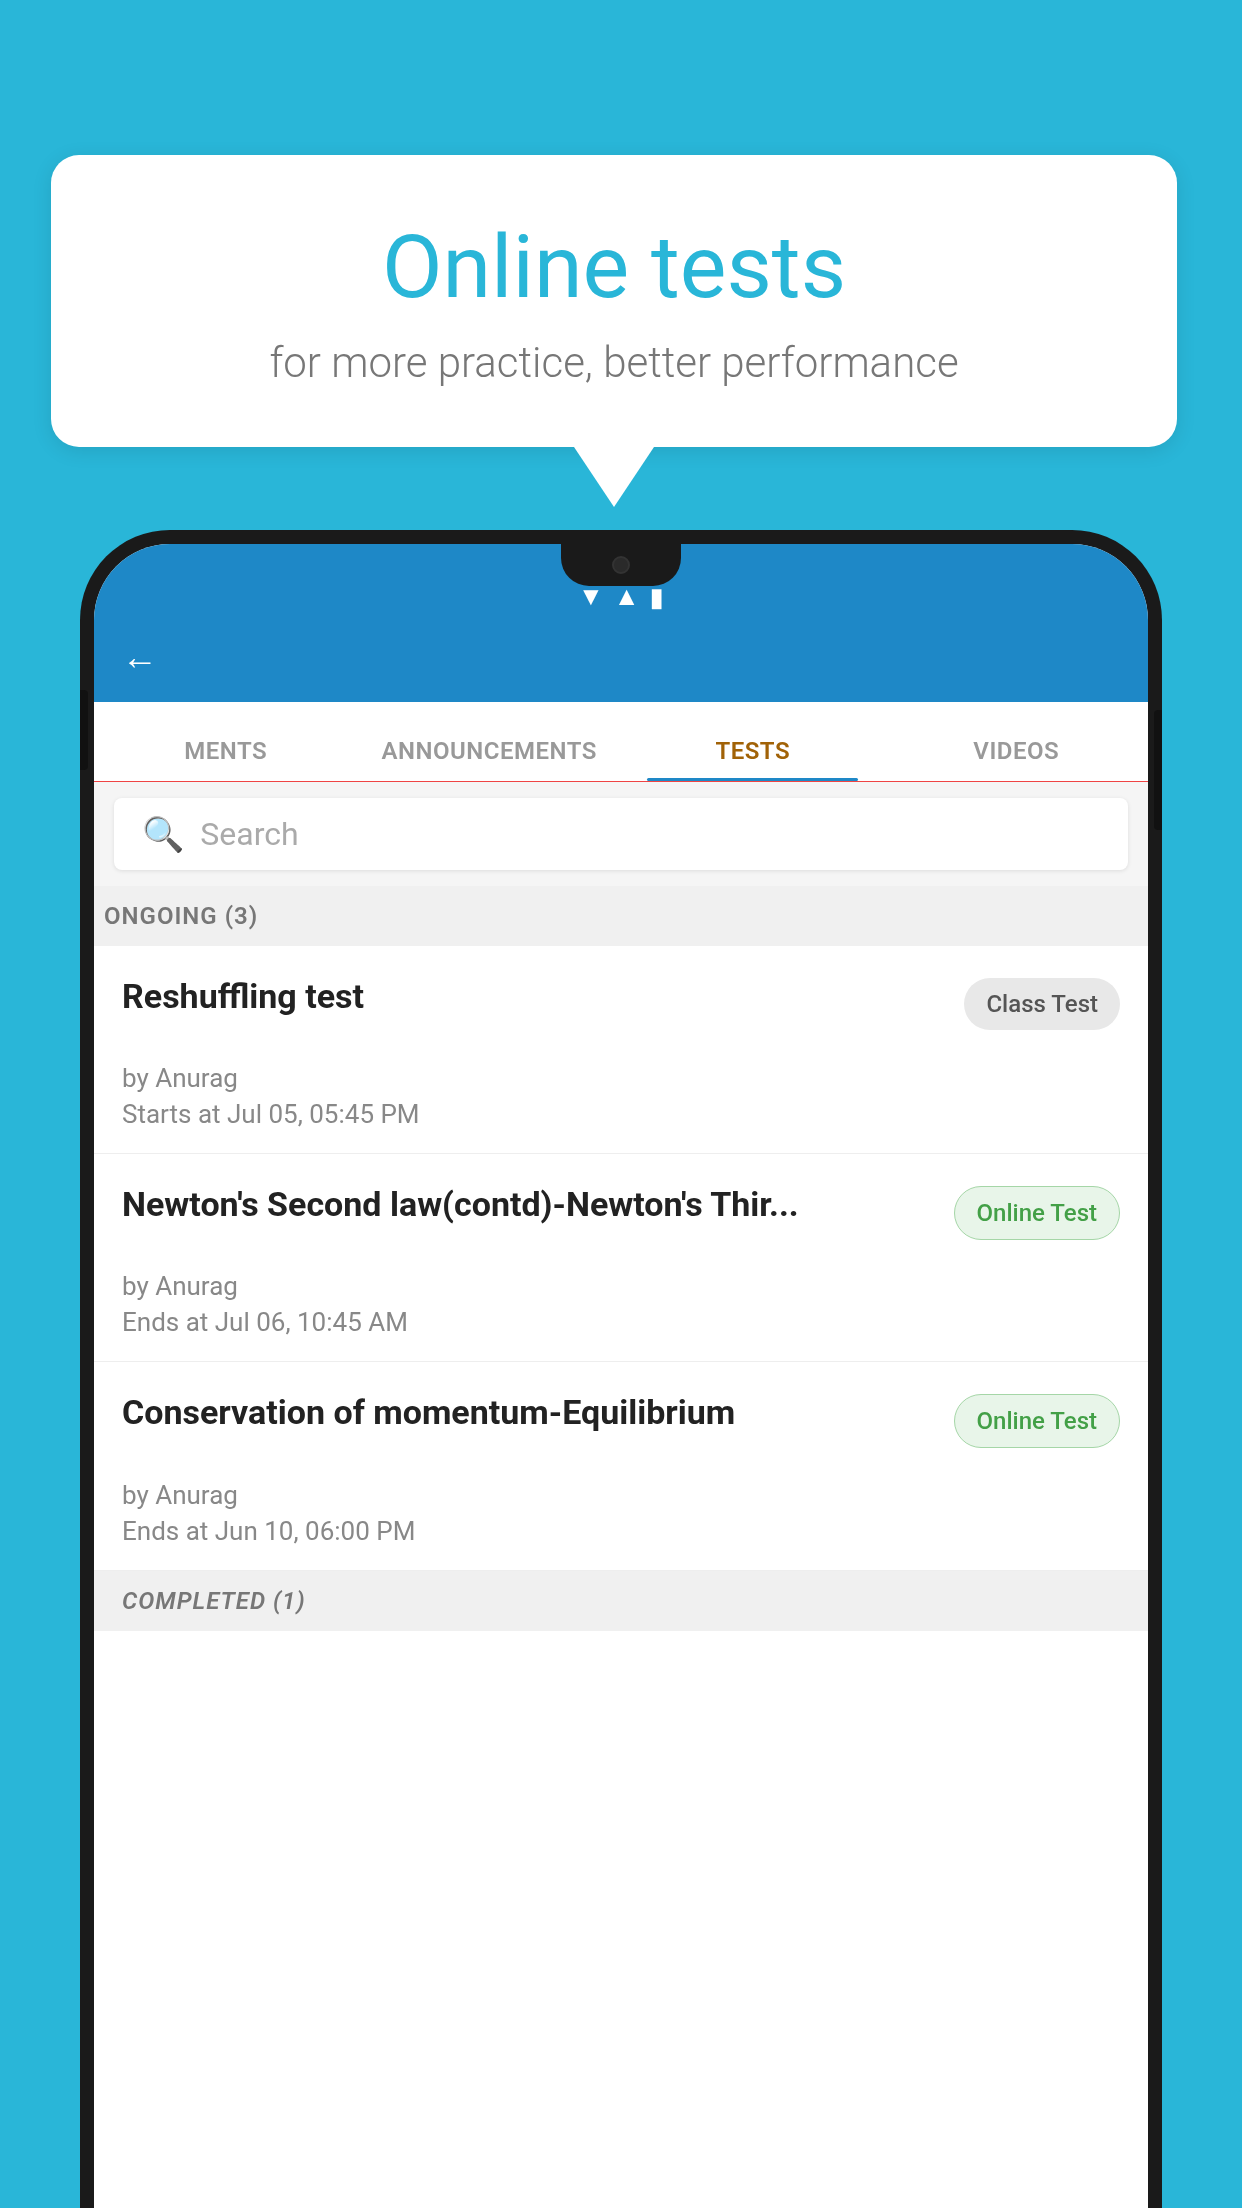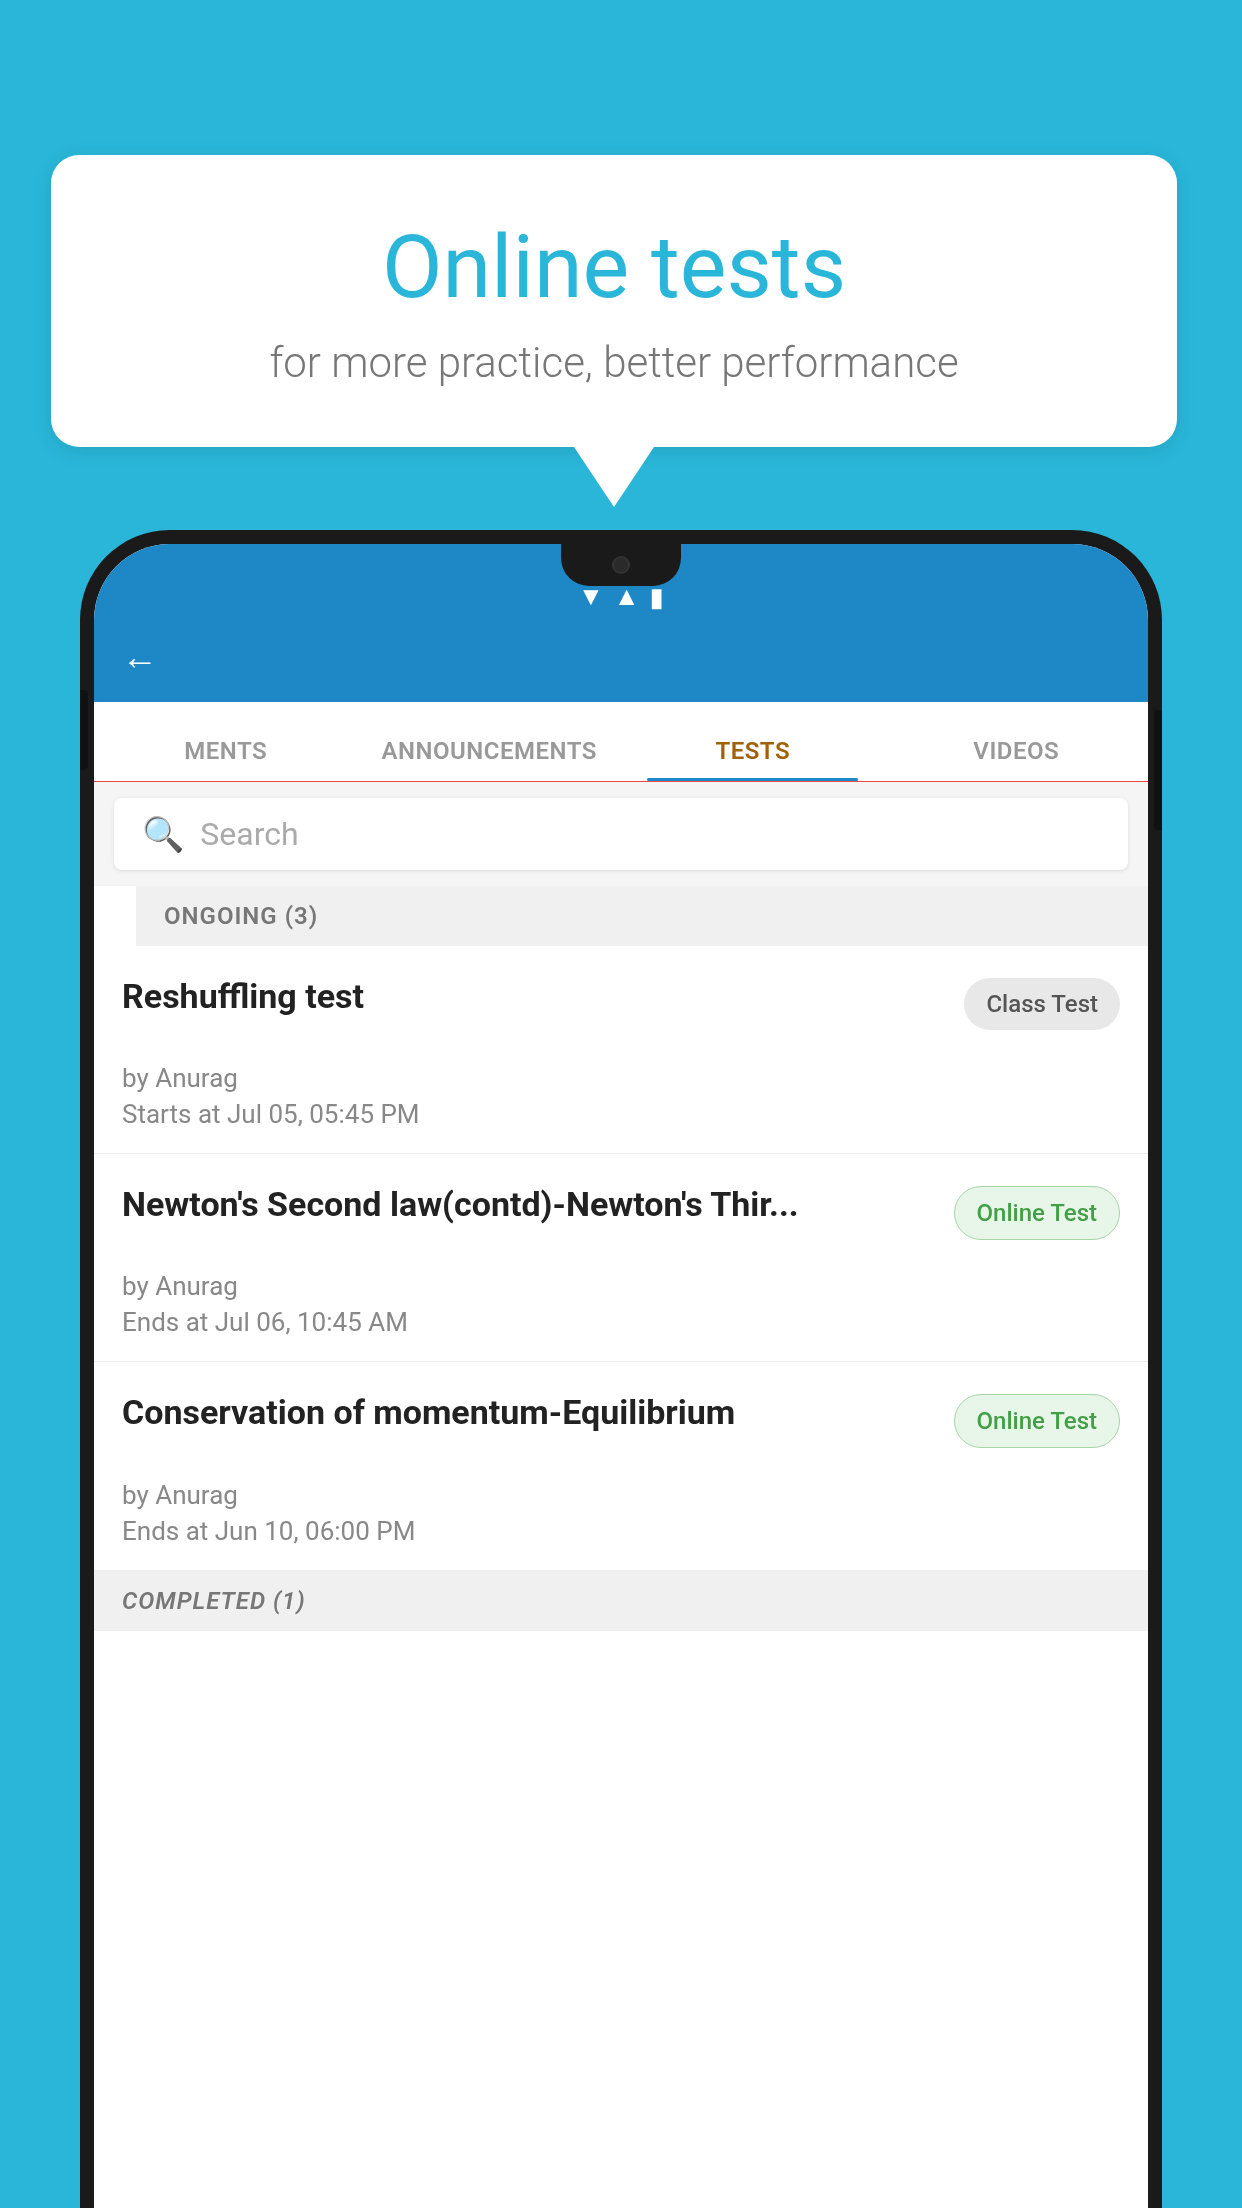--- a/index.html
+++ b/index.html
@@ -211,26 +211,25 @@
     }
 
     .search-placeholder {
       font-size: 32px;
       color: #aaa;
     }
 
     
     .section-header {
       background: #f0f0f0;
-      padding: 16px 28px;
+      padding: 16px 10px;
       font-size: 24px;
       font-weight: 600;
       color: #777;
       letter-spacing: 1px;
-      margin-left: 42px;
     }
 
     
     .test-item {
       background: white;
       padding: 28px 28px 24px 28px;
       border-bottom: 1px solid #eee;
       display: flex;
       justify-content: space-between;
       align-items: flex-start;

